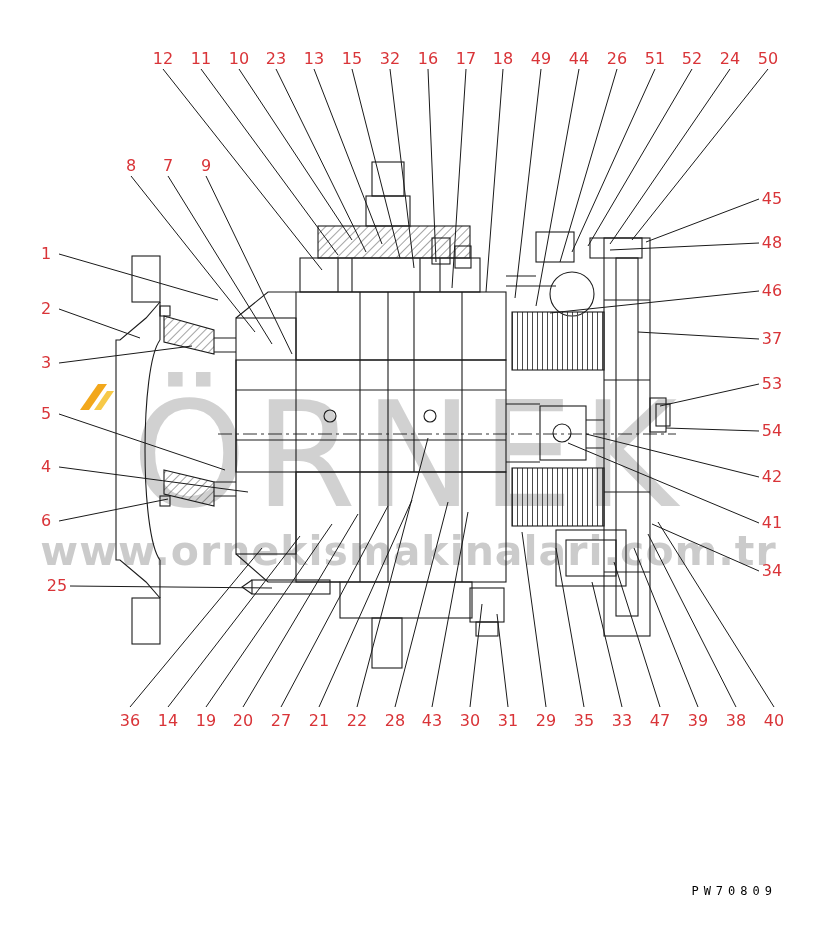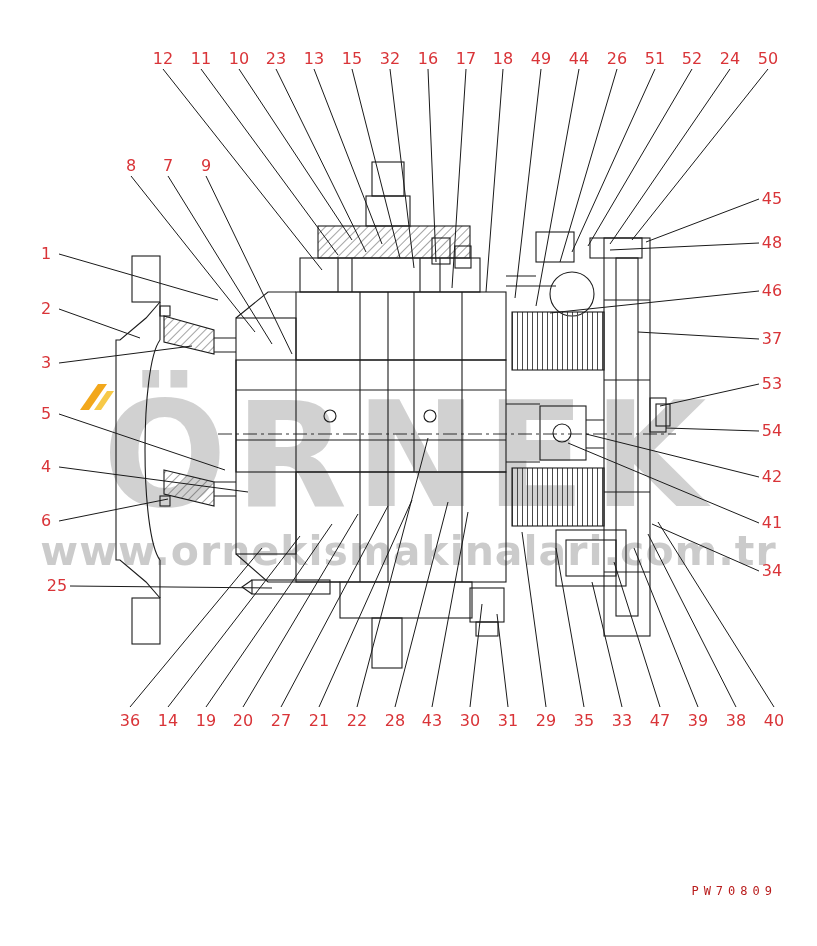--- a/index.html
+++ b/index.html
@@ -1,28 +1,28 @@
 <!DOCTYPE html>
 <html><head>
 <meta charset="utf-8">
 <style>
   html,body{margin:0;padding:0;background:#ffffff;}
   .stage{position:relative;width:817px;height:946px;background:#fff;overflow:hidden;
          font-family:"DejaVu Sans",sans-serif;}
   
   .watermark{position:absolute;top:386px;left:0;width:100%;text-align:center;z-index:1;pointer-events:none;}
   .wm-flare{position:absolute;left:76px;top:-6px;}
-  .wm-brand{font-size:146px;font-weight:bold;line-height:.95;letter-spacing:8px;
+  .wm-brand{font-size:146px;font-weight:normal;line-height:.95;letter-spacing:8px;
             color:#8e8e8e;opacity:.40;font-family:"DejaVu Sans",sans-serif;}
   .wm-url{font-size:41px;font-weight:bold;letter-spacing:1px;color:#949494;opacity:.48;
           margin-top:2px;font-family:"DejaVu Sans",sans-serif;}
   svg.diagram{position:absolute;top:0;left:0;z-index:2;}
   .part-code{position:absolute;right:40px;bottom:48px;z-index:3;
              font-family:"DejaVu Sans Mono",monospace;font-size:12px;
-             letter-spacing:5px;color:#b91c1c;}
+             letter-spacing:5px;color:#000000;}
   .callout{font-size:16px;font-family:"DejaVu Sans",sans-serif;}
   #leader-lines line{stroke-width:1;}
 </style>
 </head>
 <body>
 
 <div class="stage">
 
   <div class="watermark">
     <svg class="wm-flare" width="44" height="32">

